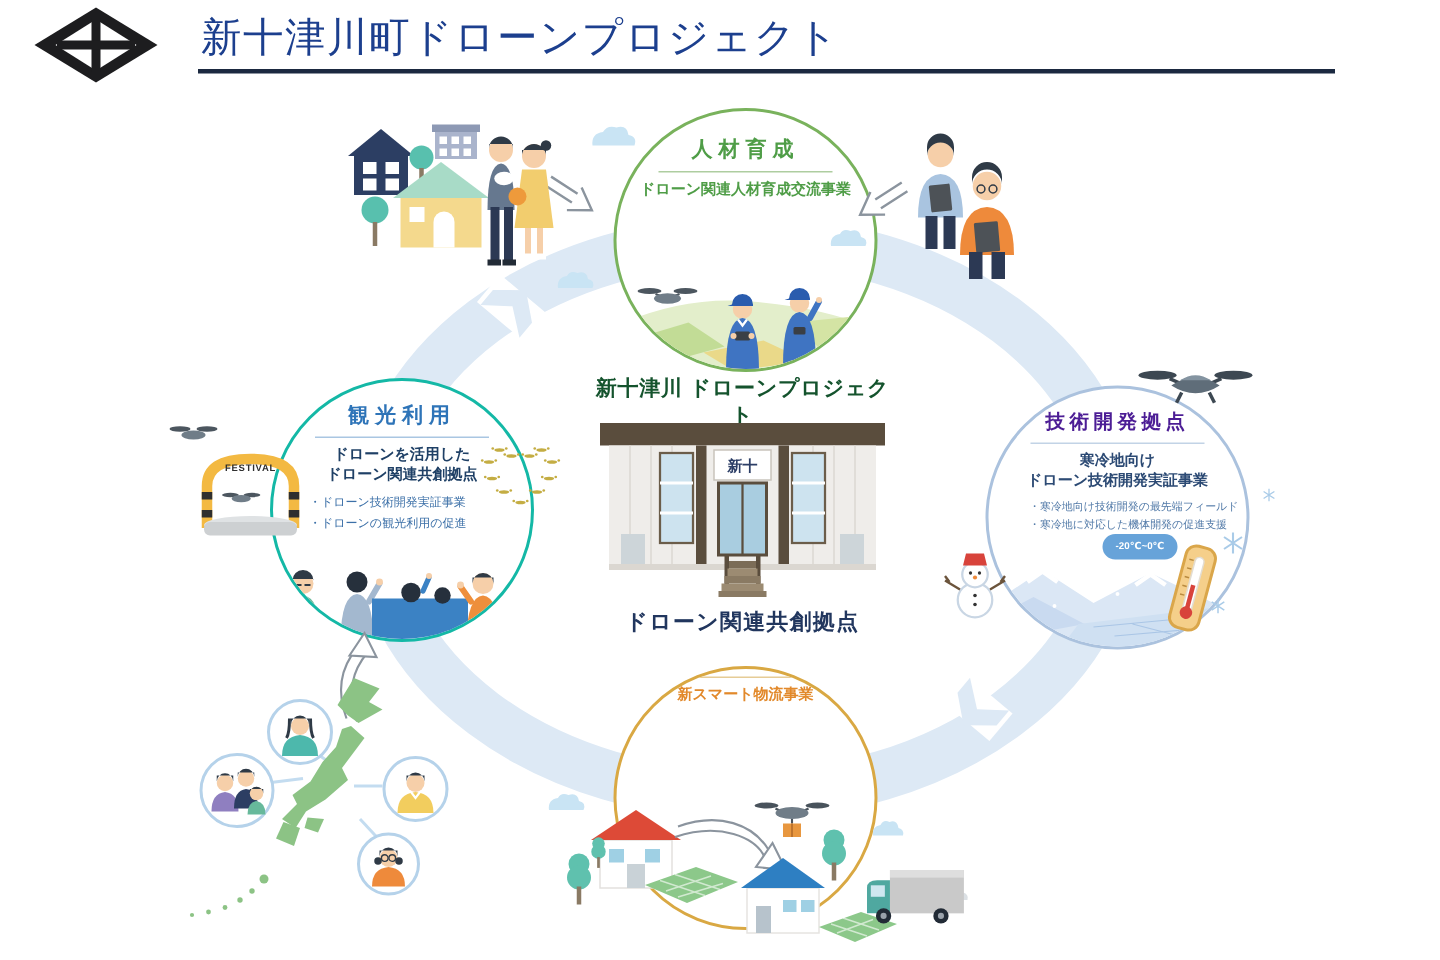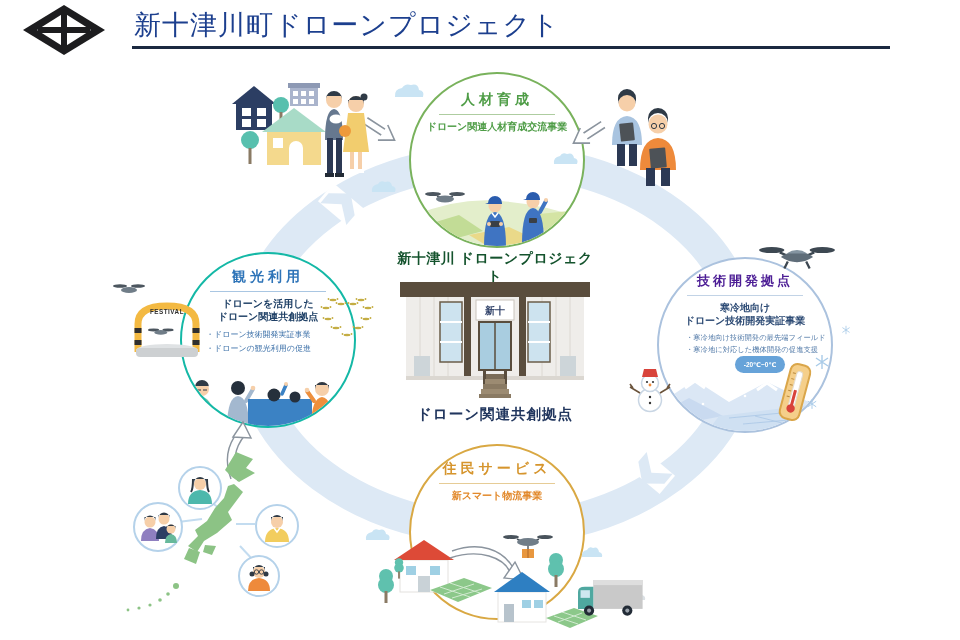--- a/index.html
+++ b/index.html
@@ -172,21 +172,20 @@
     <div>寒冷地向け</div>
     <div>ドローン技術開発実証事業</div>
   </div>
   <div class="c-bullets">
     <div class="bl">・寒冷地向け技術開発の最先端フィールド</div>
     <div class="bl">・寒冷地に対応した機体開発の促進支援</div>
   </div>
 </div>
 
 <div class="circle" id="c-bottom">
-  <div class="c-title">住民サービス</div>
   <div class="c-div"></div>
   <div class="c-sub">新スマート物流事業</div>
 </div>
 
 <div class="abs" id="center">
   <div class="ttl">新十津川 ドローンプロジェクト</div>
   <svg style="position:absolute;left:5px;top:26px" width="190" height="124" viewBox="0 0 190 124">
     <rect x="0" y="6" width="190" height="15" fill="#5a4d3d"></rect>
     <rect x="6" y="21" width="178" height="81" fill="#efedea"></rect>
     <path d="M20,21 V100 M34,21 V100 M48,21 V100 M142,21 V100 M156,21 V100 M170,21 V100" stroke="#dcd8d2" stroke-width="1"></path>

